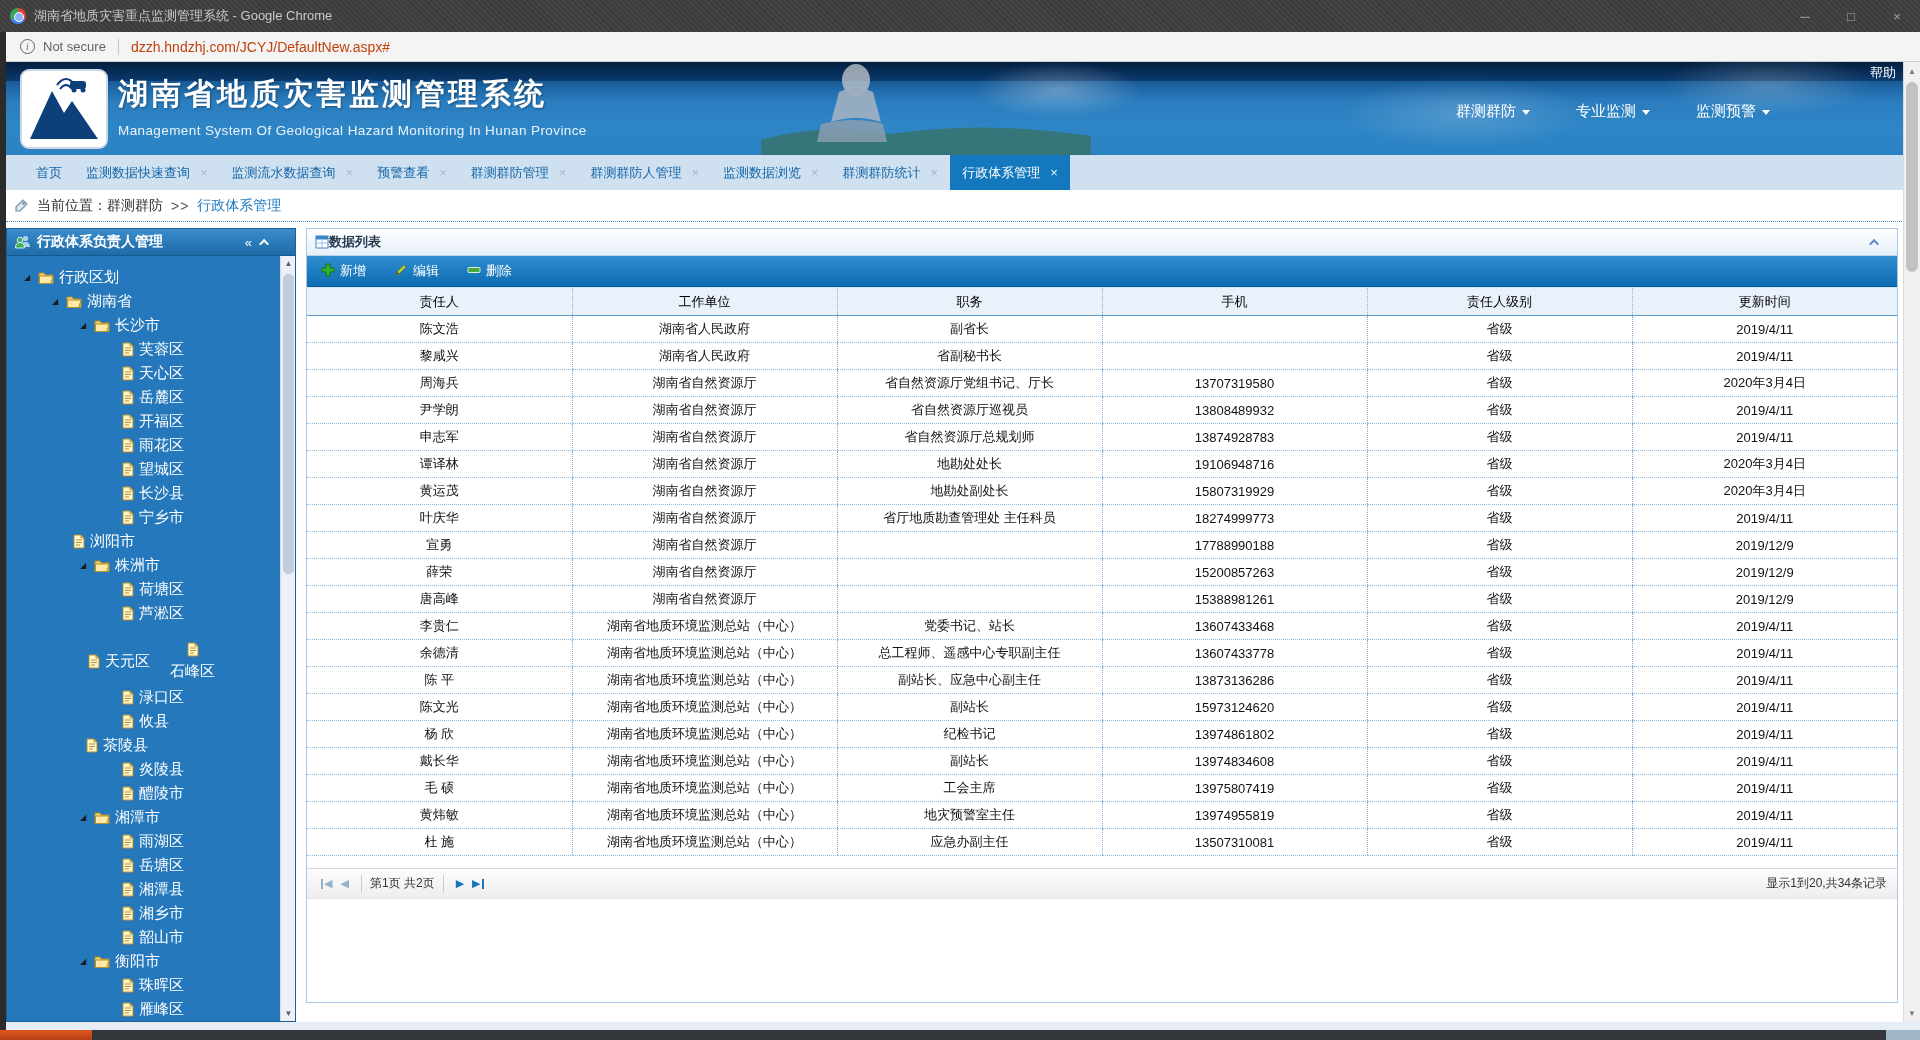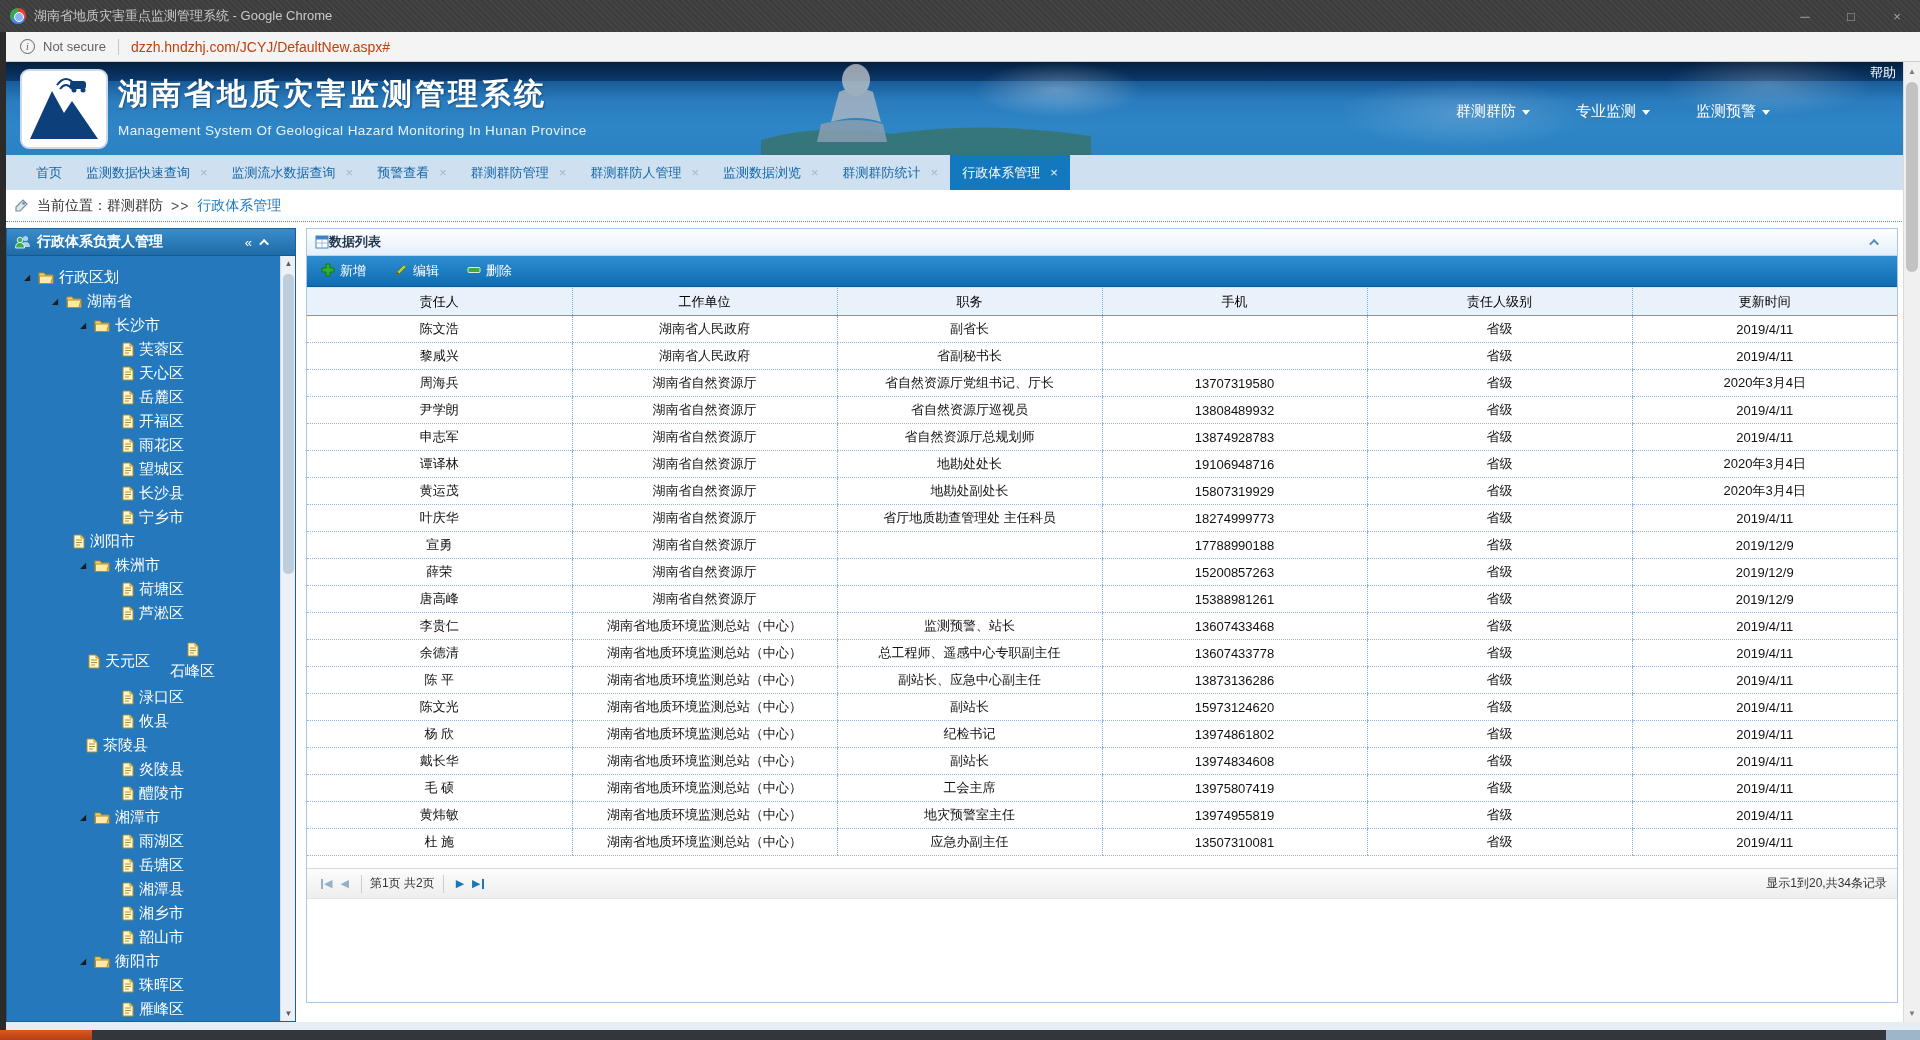--- a/index.html
+++ b/index.html
@@ -745,21 +745,21 @@
             <td>唐高峰</td>
             <td>湖南省自然资源厅</td>
             <td></td>
             <td>15388981261</td>
             <td>省级</td>
             <td>2019/12/9</td>
           </tr>
           <tr>
             <td>李贵仁</td>
             <td>湖南省地质环境监测总站（中心）</td>
-            <td>监测预警、站长</td>
+            <td>党委书记、站长</td>
             <td>13607433468</td>
             <td>省级</td>
             <td>2019/4/11</td>
           </tr>
           <tr>
             <td>余德清</td>
             <td>湖南省地质环境监测总站（中心）</td>
             <td>总工程师、遥感中心专职副主任</td>
             <td>13607433778</td>
             <td>省级</td>

